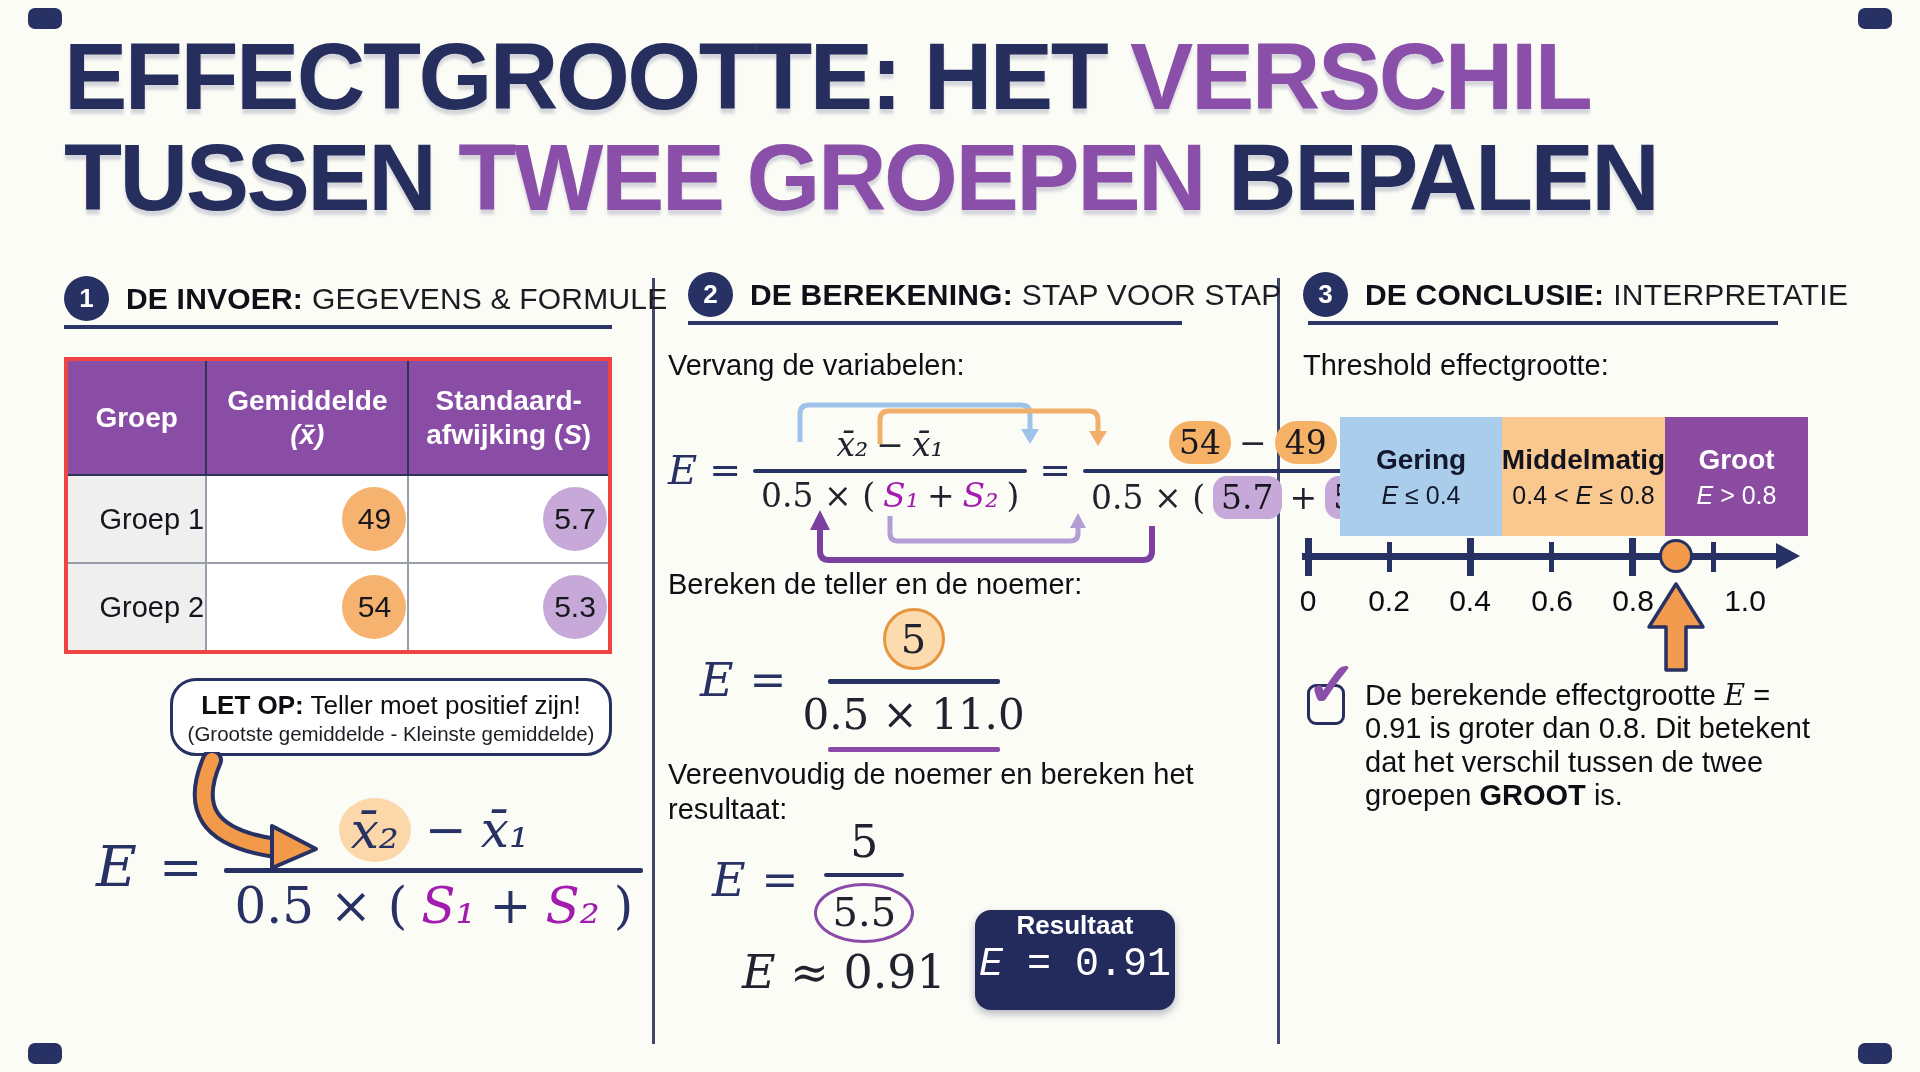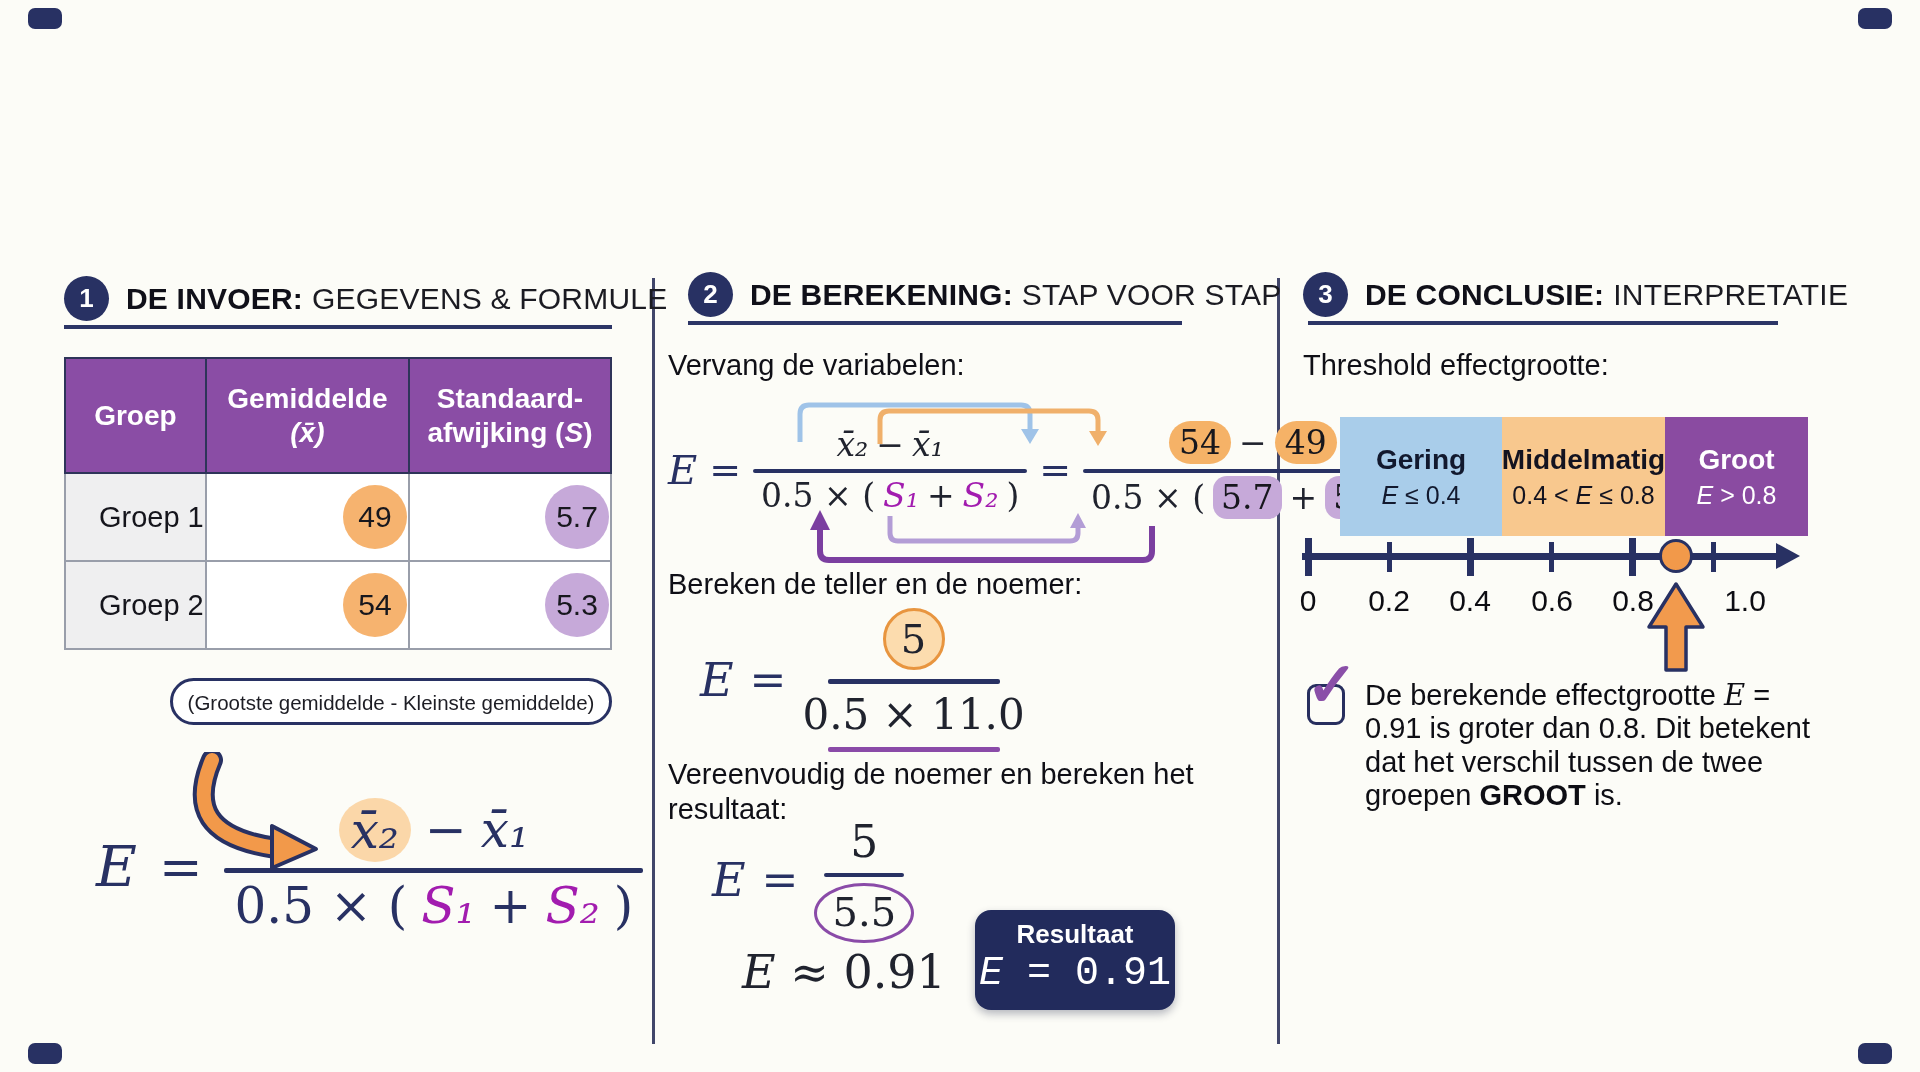--- a/index.html
+++ b/index.html
@@ -24,21 +24,21 @@
   .rule{position:absolute;height:3.5px;background:#2c3566;}
   #sec1{left:64px;top:276px;} #rule1{left:64px;top:325px;width:548px;}
   #sec2{left:688px;top:272px;} #rule2{left:688px;top:321px;width:494px;}
   #sec3{left:1303px;top:272px;} #rule3{left:1308px;top:321px;width:470px;}
 
   
   .divider{position:absolute;top:278px;width:2.5px;height:766px;background:#41466a;}
   #div1{left:652px;} #div2{left:1277px;}
 
   
-  #table{position:absolute;left:64px;top:357px;width:548px;border-collapse:collapse;border:2px solid #ef4444;}
+  #table{position:absolute;left:64px;top:357px;width:548px;border-collapse:collapse;border:4px solid #ef4444;}
   #table th{background:#8a4da5;color:#fff;font-size:28px;font-weight:700;border:2.5px solid #2e3459;
             height:111px;line-height:1.2;}
   #table td{font-size:29px;color:#15151c;text-align:right;border:2px solid #999eaa;height:84px;background:#fff;}
   #table td.group{background:#efeff0;}
   .hdr-it{font-style:italic;}
   .circ{display:inline-flex;width:64px;height:64px;border-radius:50%;align-items:center;justify-content:center;font-size:30px;color:#17171d;}
   .circ.o{background:#f6b36f;} .circ.l{background:#c6a9d9;}
 
   
   #note{position:absolute;left:170px;top:678px;width:442px;border:3.5px solid #283163;border-radius:26px;
@@ -85,21 +85,21 @@
   .plines{height:4.5px;background:#8a4ba8;width:172px;margin-top:8px;border-radius:2px;}
   #lbl3{left:668px;top:757px;line-height:1.2;}
   #f3{position:absolute;left:712px;top:816px;display:flex;align-items:center;gap:16px;
       font-family:"DejaVu Serif",serif;color:#20232e;}
   #f3 .fE{font-size:46px;} #f3 .feq{font-size:44px;}
   #f3 .num{font-size:44px;} #f3 .bar{width:80px;align-self:center;height:4px;}
   .oval{border:3.5px solid #8a4ba8;border-radius:50%;padding:3px 15px 5px;font-size:40px;margin-top:2px;}
   #approx{position:absolute;left:742px;top:945px;font-family:"DejaVu Serif",serif;font-size:46px;color:#20232e;}
   #approx .fE{font-size:46px;color:#20232e;}
   #resultbox{position:absolute;left:975px;top:910px;width:200px;height:100px;background:#222b5c;border-radius:16px;
-             text-align:center;color:#fff;box-sizing:border-box;padding-top:9px;box-shadow:0 4px 8px rgba(20,25,60,.3);}
+             text-align:center;color:#fff;box-sizing:border-box;box-shadow:0 4px 8px rgba(20,25,60,.3);}
   .res-label{font-size:26px;font-weight:700;}
   .res-value{font-family:Liberation Mono, monospace;font-size:40px;margin-top:1px;}
   .res-value .it{font-style:italic;}
 
   
   #lbl4{left:1303px;top:349px;}
   #scaleboxes{position:absolute;left:1308px;top:417px;display:flex;height:119px;padding-left:32px;}
   .sbox{display:flex;flex-direction:column;align-items:center;justify-content:center;gap:5px;}
   .sname{font-size:28px;font-weight:800;}
   .srange{font-size:25px;}
@@ -127,20 +127,21 @@
 </head>
 <body>
 
 <div class="page">
 
   <div class="corner" style="left:28px;top:8px;"></div>
   <div class="corner" style="left:1858px;top:8px;"></div>
   <div class="corner" style="left:28px;top:1043px;"></div>
   <div class="corner" style="left:1858px;top:1043px;"></div>
 
+  <div id="title"><span>EFFECTGROOTTE: HET </span><span class="tpurple">VERSCHIL</span><br><span>TUSSEN </span><span class="tpurple">TWEE GROEPEN</span><span> BEPALEN</span></div>
 
   <div class="divider" id="div1"></div>
   <div class="divider" id="div2"></div>
 
   <div class="sec" id="sec1">
     <span class="badge">1</span>
     <span class="txt"><b>DE INVOER:</b><span class="sub">GEGEVENS &amp; FORMULE</span></span>
   </div>
   <div class="rule" id="rule1"></div>
 
@@ -160,20 +161,21 @@
       </tr>
       <tr>
         <td class="group">Groep 2</td>
         <td><span class="circ o">54</span></td>
         <td><span class="circ l">5.3</span></td>
       </tr>
     </tbody>
   </table>
 
   <div id="note">
+    <div class="note-l1"><b>LET OP:</b><span> Teller moet positief zijn!</span></div>
     <div class="note-l2">(Grootste gemiddelde - Kleinste gemiddelde)</div>
   </div>
 
   <svg id="arrow1" viewBox="0 0 150 118">
     <path d="M30,8 C10,55 24,86 94,96" fill="none" stroke="#283163" stroke-width="22" stroke-linecap="round"></path>
     <path d="M30,8 C10,55 24,86 94,96" fill="none" stroke="#f2994a" stroke-width="14" stroke-linecap="round"></path>
     <polygon points="90,74 90,116 134,97" fill="#f2994a" stroke="#283163" stroke-width="4" stroke-linejoin="round"></polygon>
   </svg>
 
   <div id="fmain">

